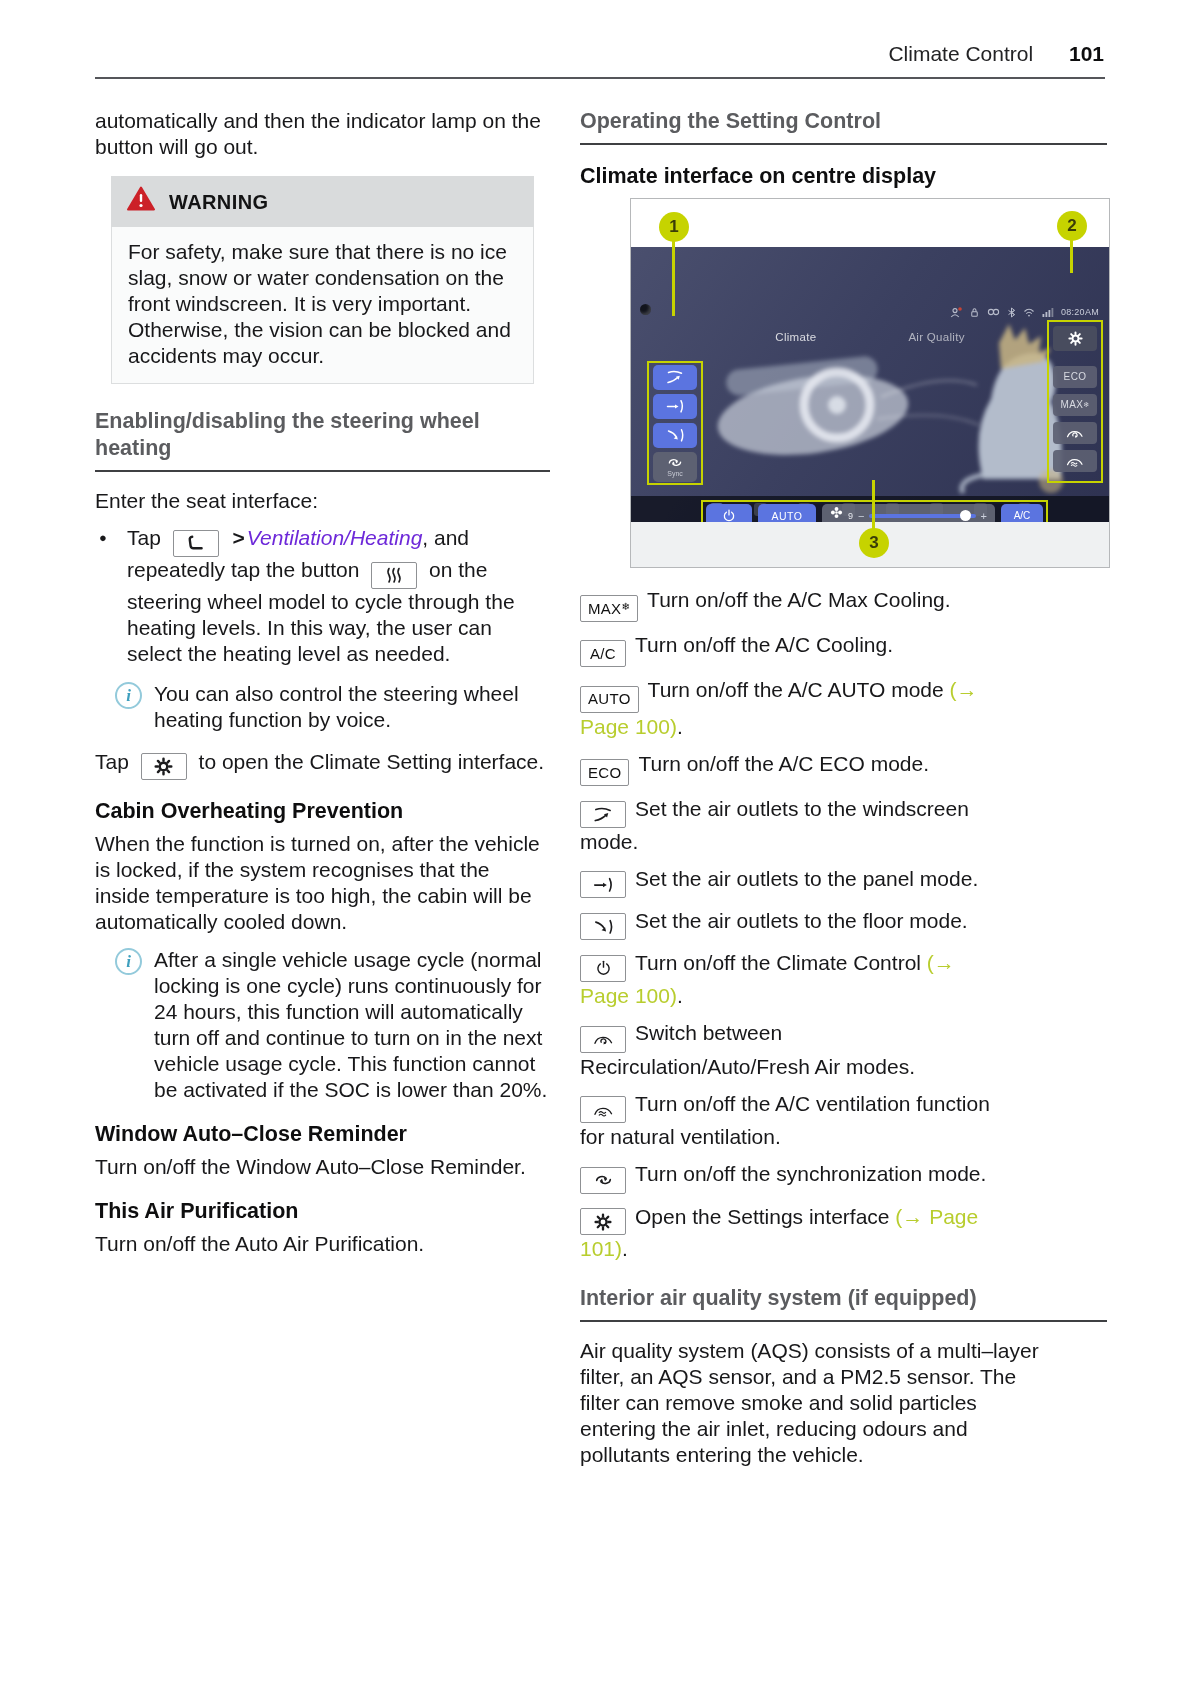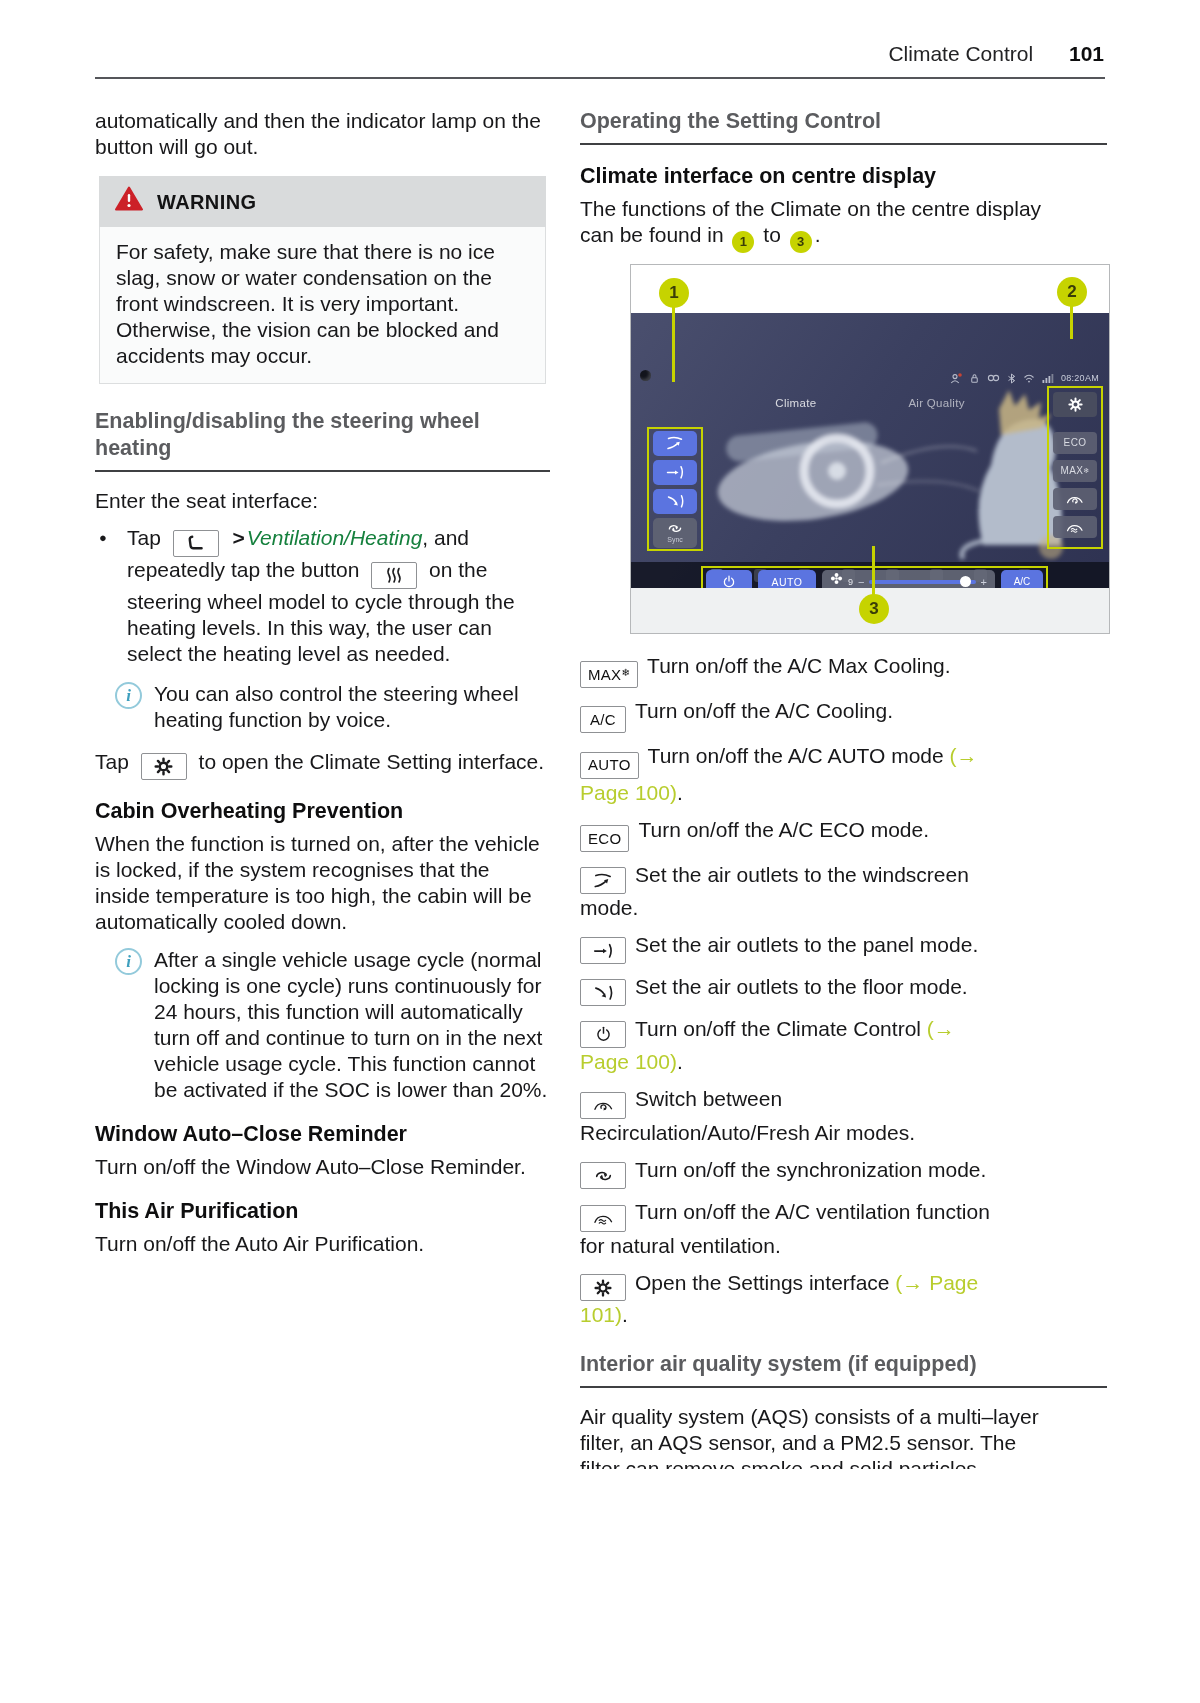--- a/index.html
+++ b/index.html
@@ -15,21 +15,21 @@
   .col{position:absolute;top:108px;font-size:21px;line-height:26px;}
   .col-left{left:95px;width:455px;}
   .col-right{left:580px;width:527px;}
   p{margin:0 0 11px;}
   h3.section{font-size:21.5px;line-height:27px;font-weight:700;color:#5b5c5f;
              border-bottom:2.5px solid #3f4043;padding-bottom:8px;margin:24px 0 16px;}
   .col-right h3.section{margin-top:0;}
   h4.subhead{font-size:21.5px;font-weight:700;color:#0e0e0f;margin:18px 0 6px;line-height:27px;}
 
   
-  .warnbox{margin:16px 4px 10px;}
+  .warnbox{margin:16px 16px 10px;}
   .warnhead{display:flex;align-items:center;gap:14px;background:#d9dbdc;
             padding:10px 16px;font-weight:700;font-size:20px;letter-spacing:.4px;color:#131314;}
   .warnbody{border:1px solid #dcdedf;border-top:none;background:#fafbfb;padding:12px 16px 14px;}
 
   
   .bullet{position:relative;padding-left:32px;margin:4px 0 14px;}
   .bullet::before{content:"\25CF";position:absolute;left:4px;top:0;font-size:13px;}
   .note{display:flex;gap:12px;margin:12px 0 16px;padding-left:20px;}
   .note .i-ic{flex:0 0 27px;height:27px;border:2.5px solid #93cadb;border-radius:50%;
               color:#3e9fbe;font-weight:700;font-size:17px;display:flex;align-items:center;
@@ -38,21 +38,21 @@
   .note .ntext{flex:1;}
 
   
   .kbox{display:inline-flex;align-items:center;justify-content:center;min-width:46px;height:27px;
         padding:0 7px;border:1px solid #8f9194;border-radius:2px;background:#fff;
         vertical-align:-7px;margin:0 6px;box-sizing:border-box;}
   .kbox svg{display:block;}
   .kb-txt{font-size:15px;letter-spacing:.3px;color:#111;}
   .kb-txt sup{font-size:10px;vertical-align:4px;}
   .chev{font-weight:700;margin:0 2px;}
-  .it{font-style:italic;color:#15803d;}
+  .it{font-style:italic;color:#6d28d9;}
   .plink{color:#b8cd2e;}
 
   .lg{margin:0 0 9px;max-width:428px;line-height:28px;}
   .lg .kbox{margin:0 9px 0 0;}
 
   
   .figure{position:relative;width:478px;height:368px;margin:8px 0 18px 50px;
           border:1px solid #b6b8ba;background:#fff;box-sizing:content-box;}
   .band-bottom{position:absolute;left:0;right:0;bottom:0;height:45px;background:#eff1f2;}
   .screen{position:absolute;left:0;right:0;top:48px;height:275px;overflow:hidden;
@@ -196,26 +196,20 @@
 
     <h4 class="subhead">This Air Purification</h4>
     <p>Turn on/off the Auto Air Purification.</p>
   </div>
 
   <div class="col col-right">
 
     <h3 class="section">Operating the Setting Control</h3>
     <h4 class="subhead">Climate interface on centre display</h4>
 
-    <p style="max-width:465px">
-      <span>The functions of the Climate on the centre display can be found in</span>
-      <span class="ncirc" style="display:inline-flex;width:22px;height:22px;border-radius:50%;background:#c6d300;color:#3a3d08;font-weight:700;font-size:13px;align-items:center;justify-content:center;vertical-align:-4px;margin:0 3px;">1</span>
-      <span>to</span>
-      <span class="ncirc" style="display:inline-flex;width:22px;height:22px;border-radius:50%;background:#c6d300;color:#3a3d08;font-weight:700;font-size:13px;align-items:center;justify-content:center;vertical-align:-4px;margin:0 3px;">3</span><span>.</span>
-    </p>
 
     <div class="figure">
 
       <div class="callout c1">1</div>
       <div class="callout c2">2</div>
       <div class="callout c3">3</div>
       <div class="cline l1"></div>
       <div class="cline l2"></div>
       <div class="cline l3"></div>
 
@@ -458,38 +452,38 @@
       <span class="kbox">
         <svg class="gi" width="23" height="16" viewBox="0 0 21 15">
           <path d="M2.5,11.5 q2,-5.5 7.5,-5.5 q5.5,0 8,5" stroke-width="1.3"></path>
           <path d="M8.3,10.6 a2.3,2.3 0 1 1 3.4,1" stroke-width="1.2"></path>
           <polygon class="fillp" points="10.6,12.6 13.2,11.2 10.8,9.8"></polygon>
         </svg>
       </span><span>Switch between Recirculation/Auto/Fresh Air modes.</span>
     </p>
     <p class="lg">
       <span class="kbox">
+        <svg class="gi" width="23" height="16" viewBox="0 0 21 15">
+          <path d="M2.5,11.5 q2,-5.5 7.5,-5.5 q5.5,0 8,5" stroke-width="1.3"></path>
+          <path d="M6.5,9.8 q1.5,-1.6 3,0 q1.5,1.6 3,0 M6.5,12.3 q1.5,-1.6 3,0 q1.5,1.6 3,0" stroke-width="1.1"></path>
+        </svg>
+      </span><span>Turn on/off the A/C ventilation function for natural ventilation.</span>
+    </p>
+    <p class="lg">
+      <span class="kbox">
         <svg class="gi" width="21" height="16" viewBox="0 0 20 15">
           <path d="M3.5,8 a5,4 0 0 1 9,-2.2"></path>
             <polygon class="fillp" points="13.6,6.6 10.2,5 11.4,8.6"></polygon>
           <path d="M16.5,7 a5,4 0 0 1 -9,2.2"></path>
             <polygon class="fillp" points="6.4,8.4 9.8,10 8.6,6.4"></polygon>
         </svg>
       </span><span>Turn on/off the synchronization mode.</span>
     </p>
     <p class="lg">
       <span class="kbox">
-        <svg class="gi" width="23" height="16" viewBox="0 0 21 15">
-          <path d="M2.5,11.5 q2,-5.5 7.5,-5.5 q5.5,0 8,5" stroke-width="1.3"></path>
-          <path d="M6.5,9.8 q1.5,-1.6 3,0 q1.5,1.6 3,0 M6.5,12.3 q1.5,-1.6 3,0 q1.5,1.6 3,0" stroke-width="1.1"></path>
-        </svg>
-      </span><span>Turn on/off the A/C ventilation function for natural ventilation.</span>
-    </p>
-    <p class="lg">
-      <span class="kbox">
         <svg class="gi" width="18" height="18" viewBox="0 0 20 20">
           <circle cx="10" cy="10" r="4" stroke-width="2.6"></circle>
           <path stroke-width="2.6" d="M10,1.8 V4 M10,16 V18.2 M1.8,10 H4 M16,10 H18.2 M4.2,4.2 L5.8,5.8 M14.2,14.2 L15.8,15.8 M15.8,4.2 L14.2,5.8 M5.8,14.2 L4.2,15.8"></path>
         </svg>
       </span><span>Open the Settings interface </span><span class="plink">(→ Page 101)</span><span>.</span>
     </p>
 
     <h3 class="section" style="margin-top:22px">Interior air quality system (if equipped)</h3>
     <p class="aqs-par">Air quality system (AQS) consists of a multi–layer filter, an AQS sensor, and a PM2.5 sensor. The filter can remove smoke and solid particles entering the air inlet, reducing odours and pollutants entering the vehicle.</p>
     <p class="aqs-par">The AQS sensor can monitor the air quality outside the vehicle. When pollutants are</p>

